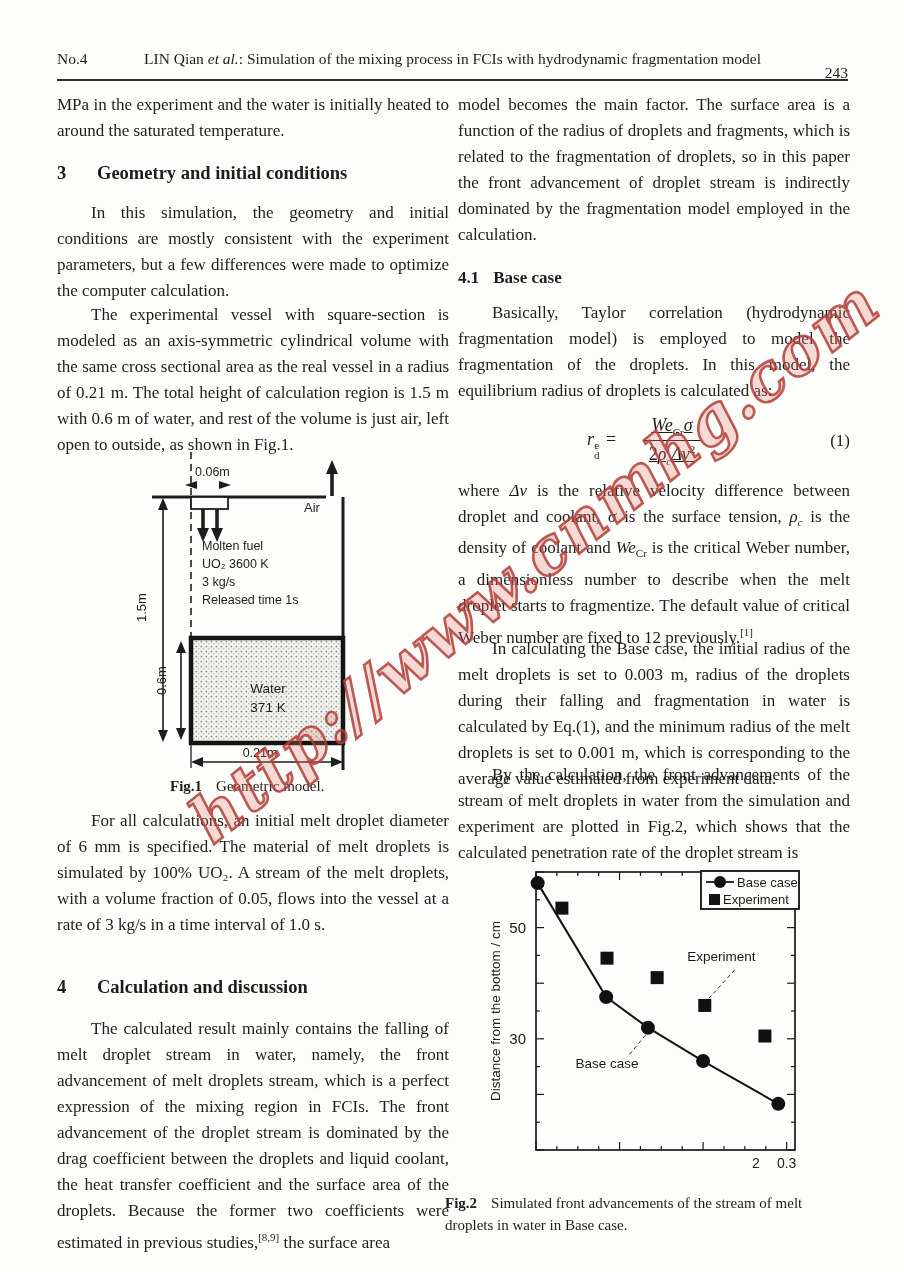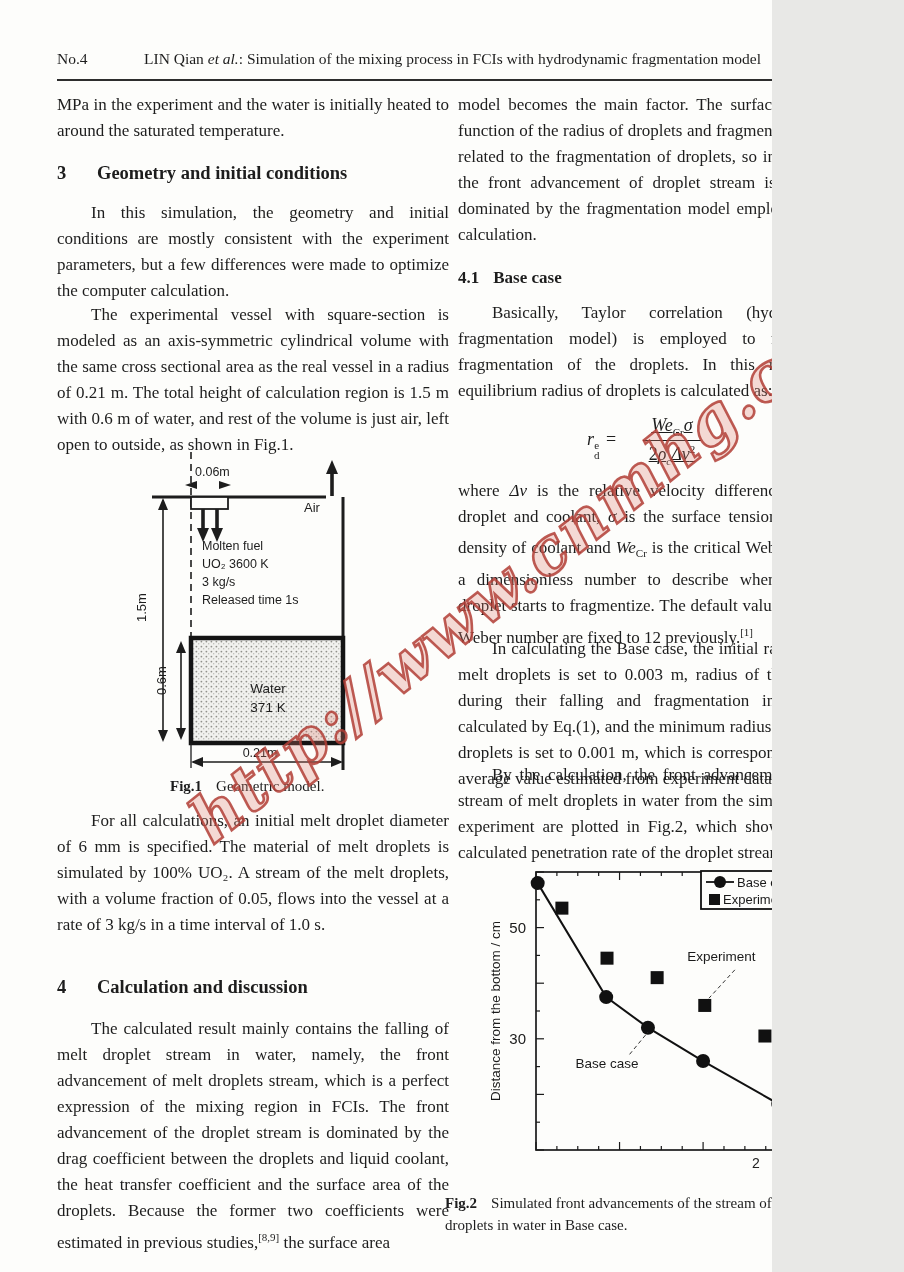--- a/index.html
+++ b/index.html
@@ -1,16 +1,16 @@
 <!DOCTYPE html>
 <html><head>
 <meta charset="utf-8">
 <style>
   html,body{margin:0;padding:0;background:#e8e8e6;}
-  #page{position:relative;width:772px;height:1272px;background:#fdfdfb;overflow:hidden;
+  #page{position:relative;width:904px;height:1272px;background:#fdfdfb;overflow:hidden;
         font-family:"Liberation Serif",serif;color:#1d1d1d;}
   .abs{position:absolute;}
   .para{font-size:17px;line-height:26px;text-align:justify;width:392px;}
   .indent{text-indent:34px;}
   .hsec{font-size:18.5px;font-weight:bold;}
   .hsec .num{display:inline-block;width:40px;}
   .hsub{font-size:17px;font-weight:bold;}
   .hsub .num{display:inline-block;margin-right:14px;}
   .hdr{font-size:15.5px;}
   .rule{position:absolute;left:57px;width:791px;height:2px;background:#2d2d2d;}

